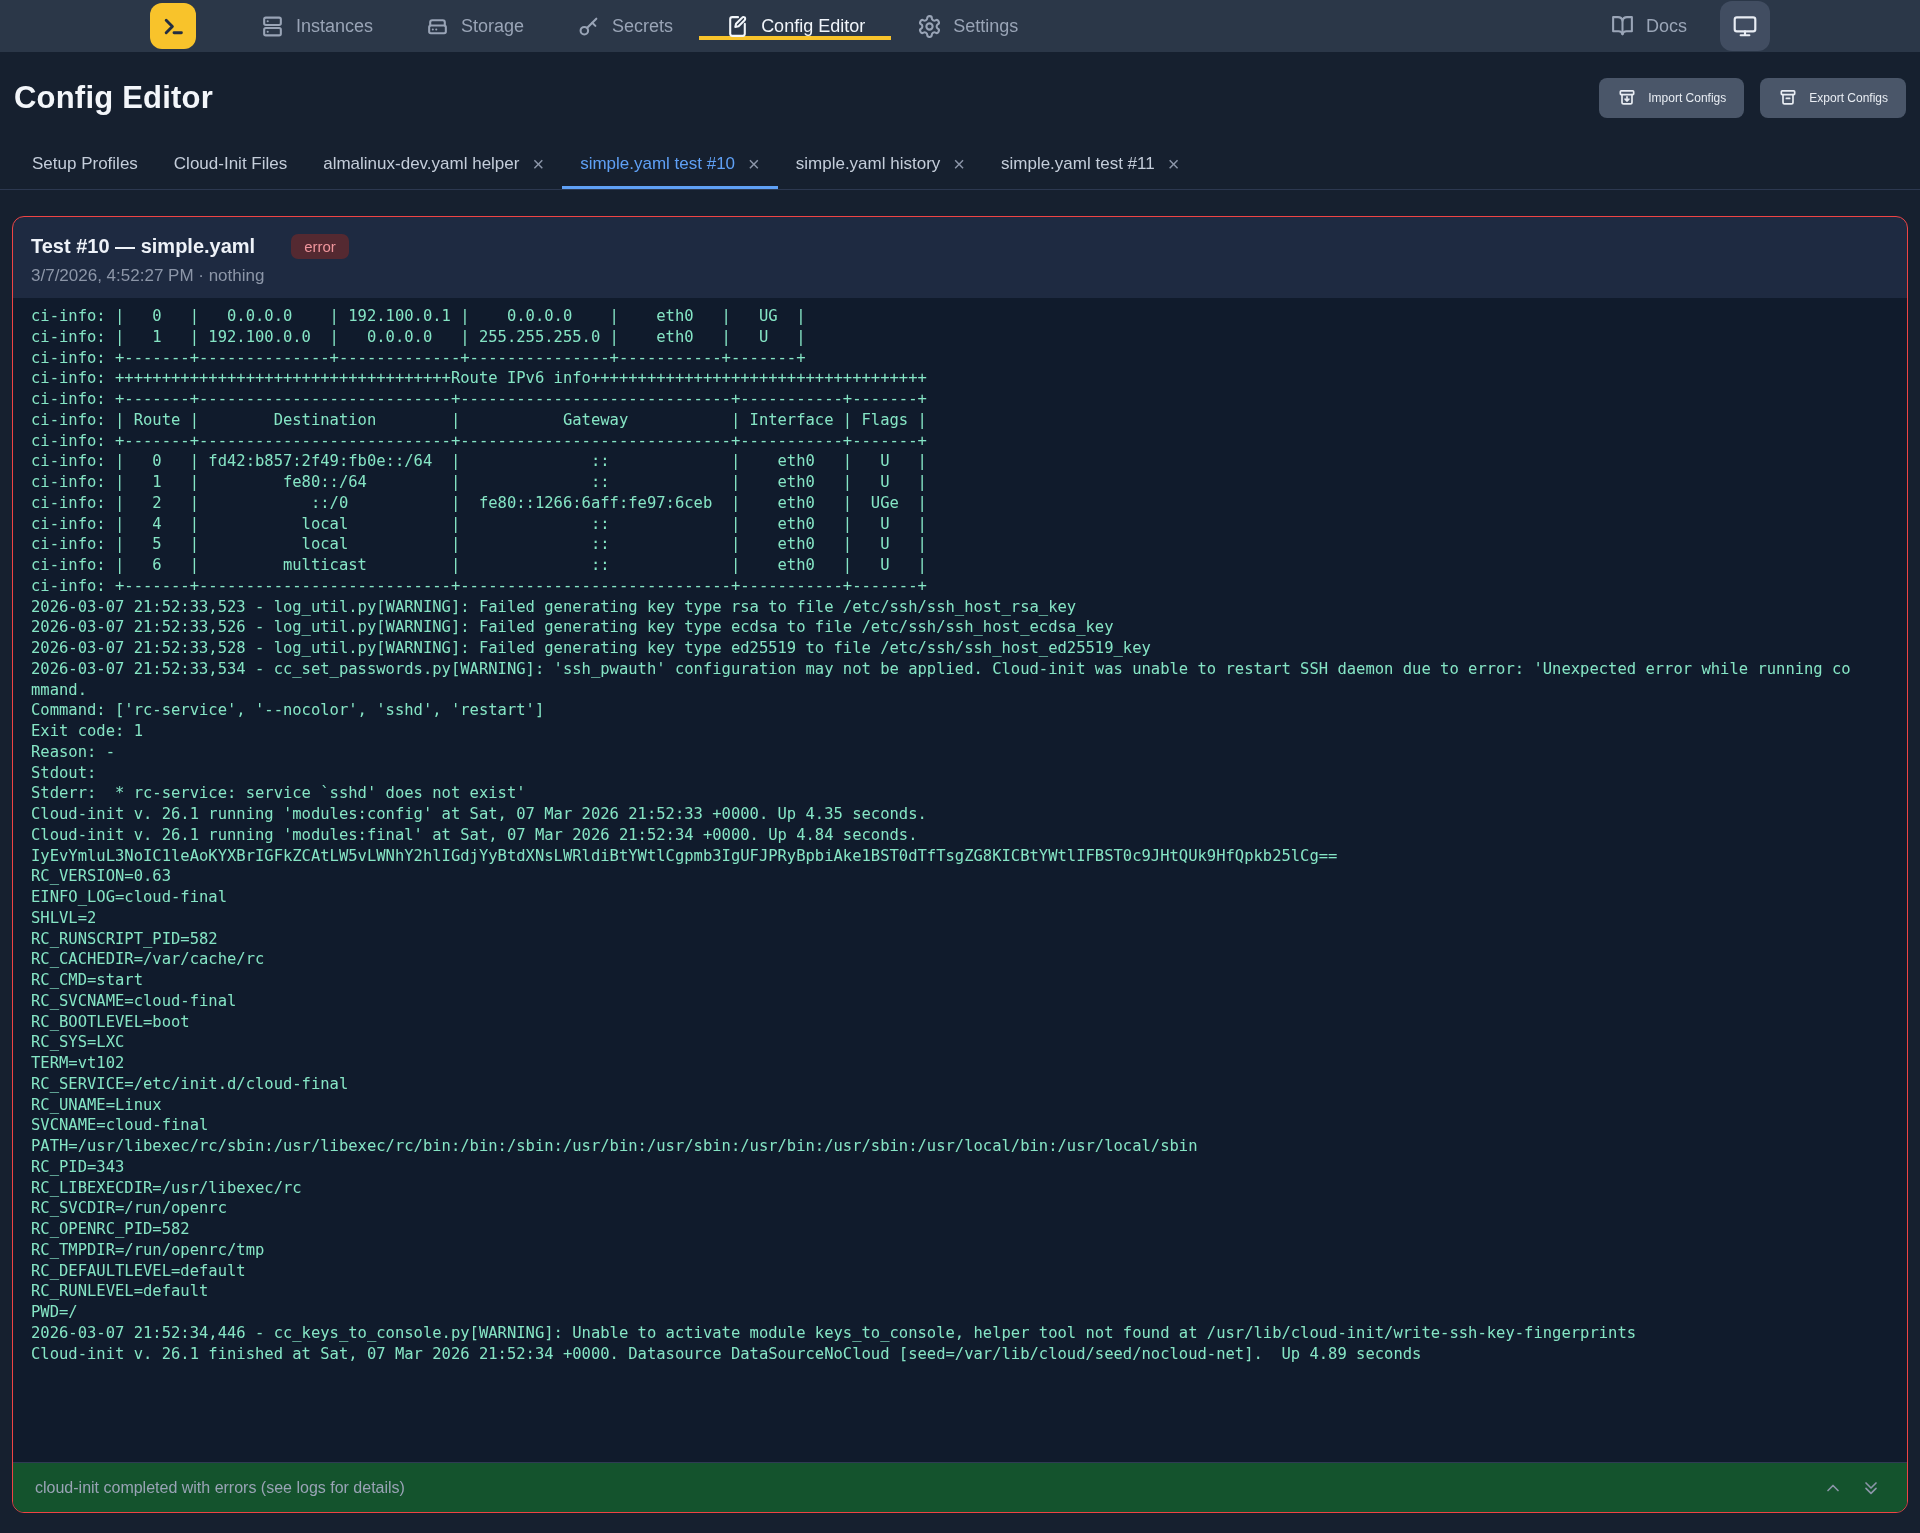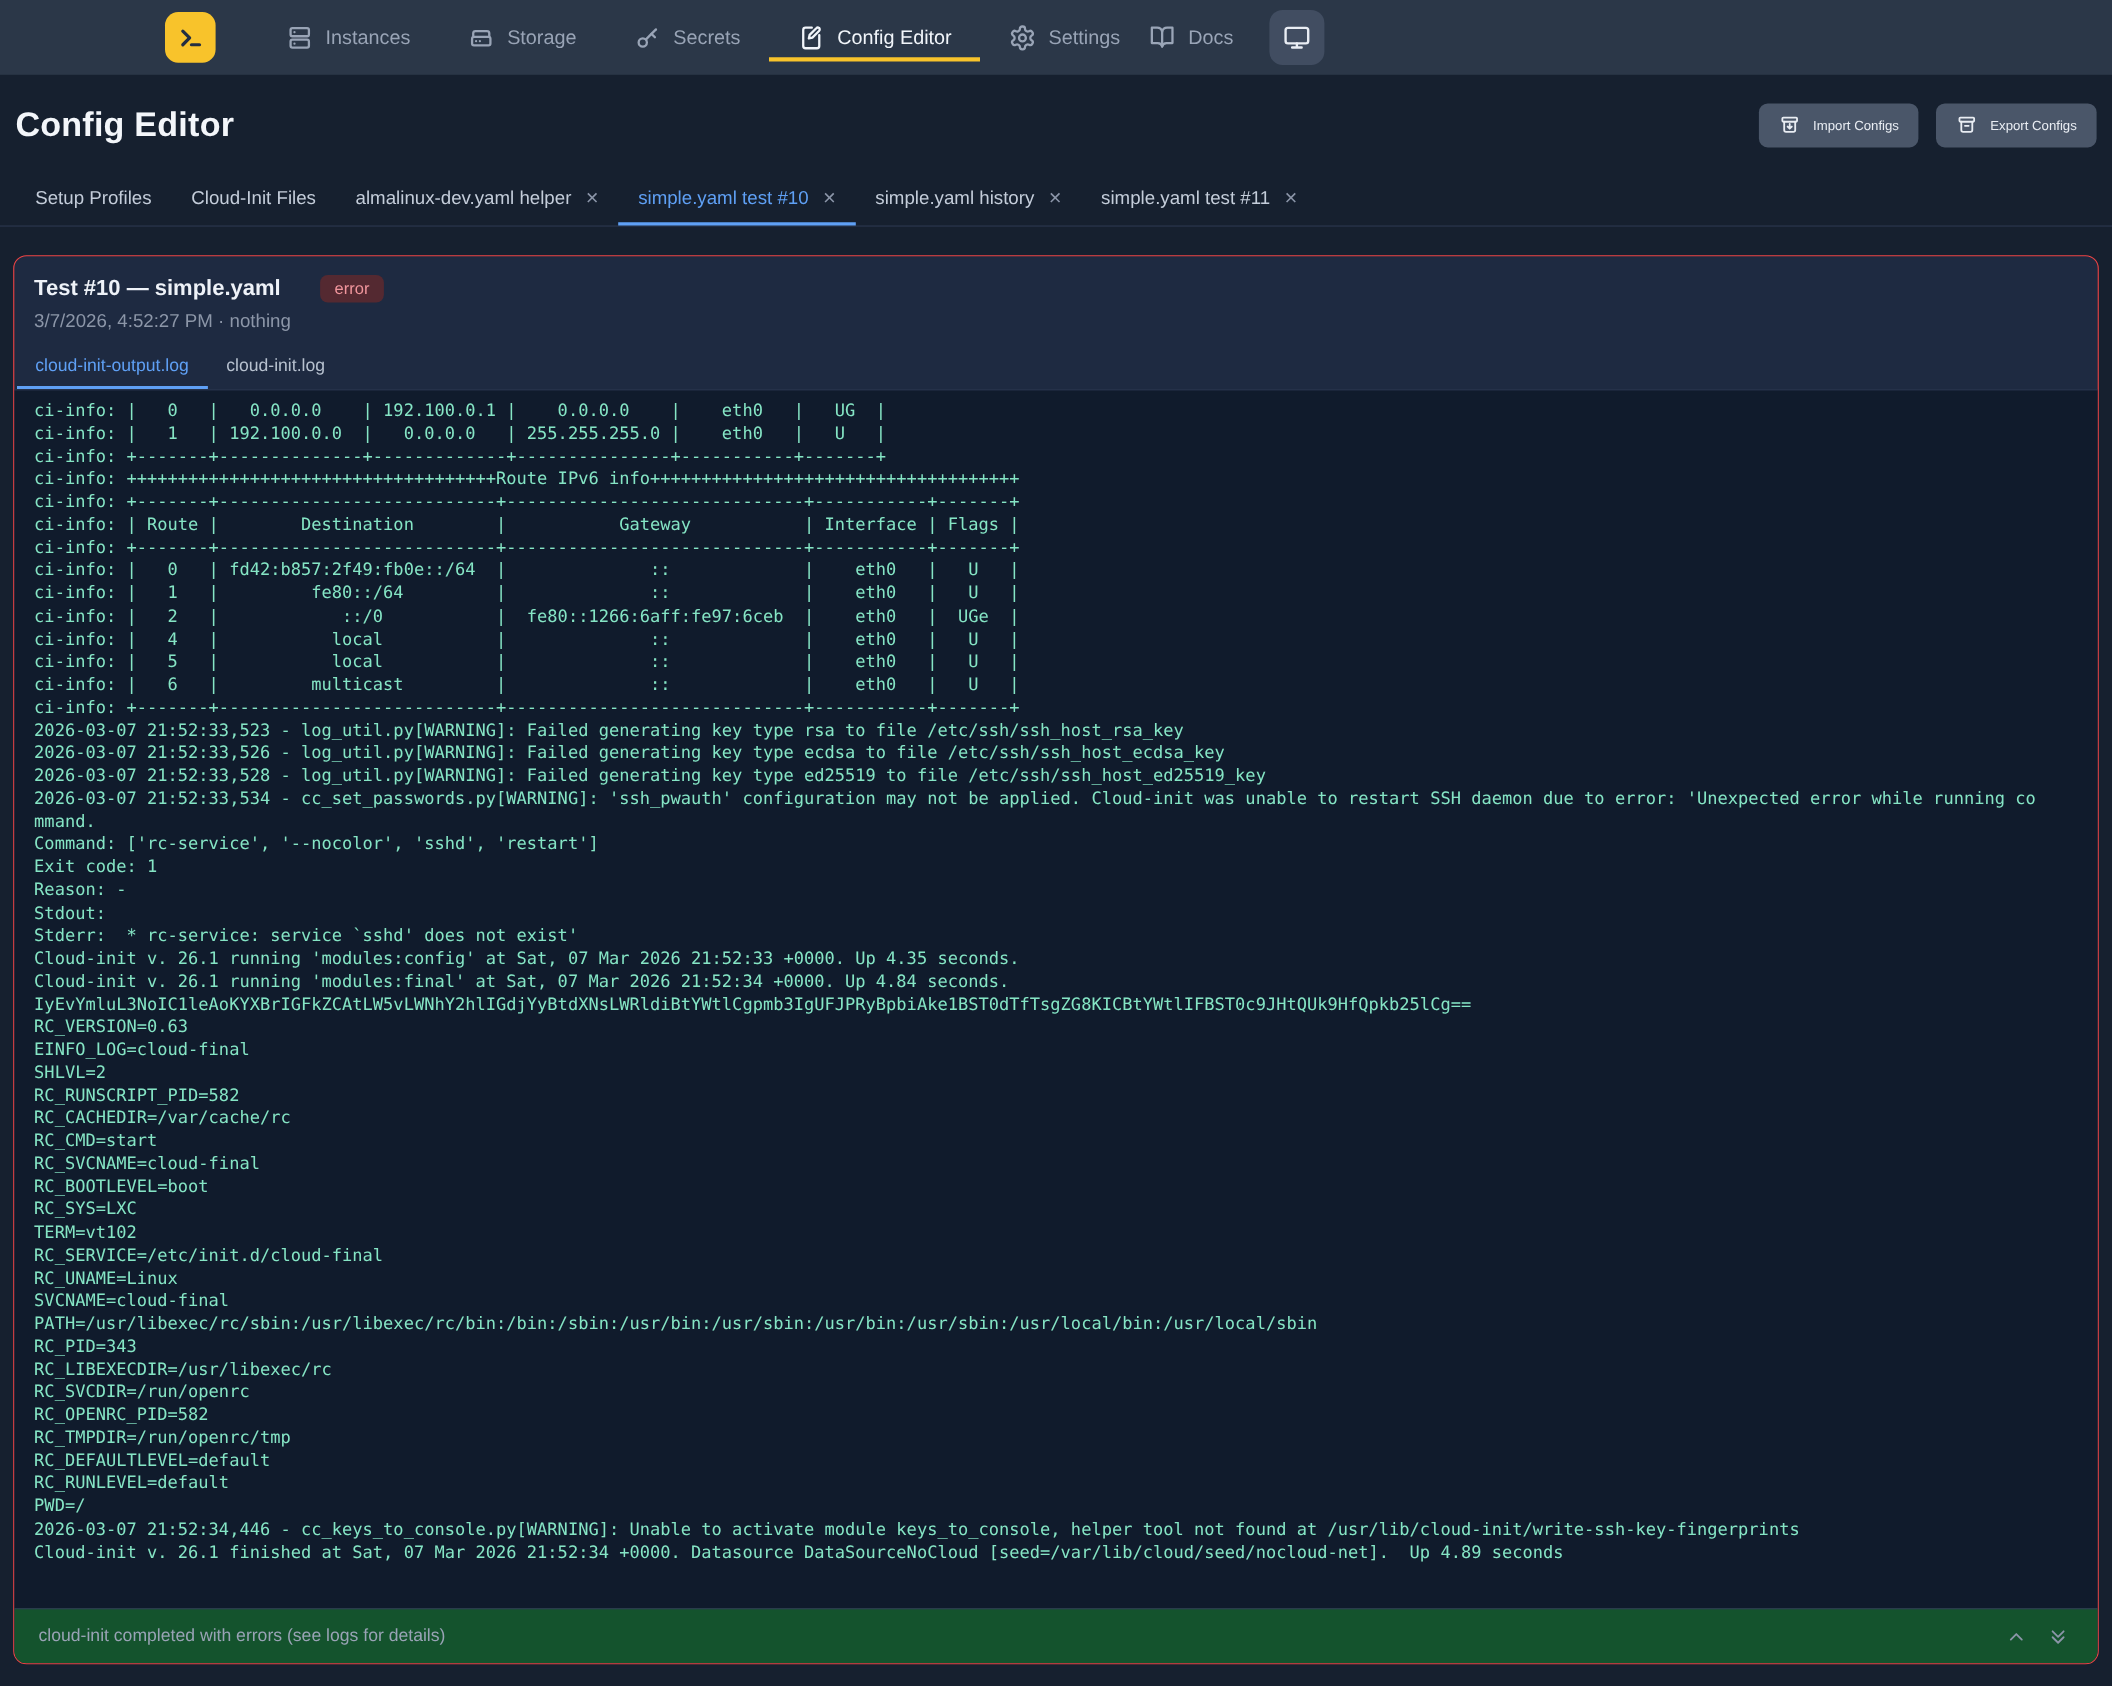--- a/index.html
+++ b/index.html
@@ -7,21 +7,21 @@
   body {
     background:#16202f;
     font-family:"Liberation Sans", sans-serif;
     display:flex; flex-direction:column;
     overflow:hidden;
     color:#e6ebf2;
   }
   svg.icon { width:24px; height:24px; flex:0 0 auto; }
 
   
-  .nav { height:68px; flex:0 0 auto; background:#2b3748; display:flex; align-items:stretch; justify-content:flex-start; padding:12px 150px; }
+  .nav { height:52px; flex:0 0 auto; background:#2b3748; display:flex; align-items:stretch; justify-content:space-between; padding:12px 150px; }
   .nav-left, .nav-right { display:flex; align-items:center; }
   .nav-left { align-items:stretch; }
   .logo { width:46px; height:46px; border-radius:12px; background:#f8c32b; display:flex; align-items:center; justify-content:center; align-self:center; margin-right:38px; color:#232e42; cursor:pointer; }
   .logo svg.icon { width:27px; height:27px; stroke-width:2.6; }
   .nav-item { display:flex; align-items:center; gap:11px; padding:0 26px; font-size:18px; color:#99a4b6; cursor:pointer; }
   .nav-item svg.icon { width:25px; height:25px; }
   .nav-item.active { color:#f1f5fa; box-shadow: inset 0 -4px 0 #f8c32b; }
   .nav-right { gap:33px; }
   .nav-docs { display:flex; align-items:center; gap:11px; font-size:18px; color:#9aa5b7; cursor:pointer; }
   .nav-docs svg.icon { width:25px; height:25px; }
@@ -181,24 +181,20 @@
   </div>
 
 <section class="card">
   <div class="card-header">
     <div class="title-row">
       <h2 class="test-title">Test #10 — simple.yaml</h2>
       <span class="badge">error</span>
     </div>
     <div class="subtitle">3/7/2026, 4:52:27 PM · nothing</div>
   </div>
-  <div class="log-tabs">
-      <div class="log-tab active">cloud-init-output.log</div>
-      <div class="log-tab">cloud-init.log</div>
-    </div>
   <pre class="log">ci-info: |   0   |   0.0.0.0    | 192.100.0.1 |    0.0.0.0    |    eth0   |   UG  |
 ci-info: |   1   | 192.100.0.0  |   0.0.0.0   | 255.255.255.0 |    eth0   |   U   |
 ci-info: +-------+--------------+-------------+---------------+-----------+-------+
 ci-info: ++++++++++++++++++++++++++++++++++++Route IPv6 info++++++++++++++++++++++++++++++++++++
 ci-info: +-------+---------------------------+-----------------------------+-----------+-------+
 ci-info: | Route |        Destination        |           Gateway           | Interface | Flags |
 ci-info: +-------+---------------------------+-----------------------------+-----------+-------+
 ci-info: |   0   | fd42:b857:2f49:fb0e::/64  |              ::             |    eth0   |   U   |
 ci-info: |   1   |         fe80::/64         |              ::             |    eth0   |   U   |
 ci-info: |   2   |            ::/0           |  fe80::1266:6aff:fe97:6ceb  |    eth0   |  UGe  |

